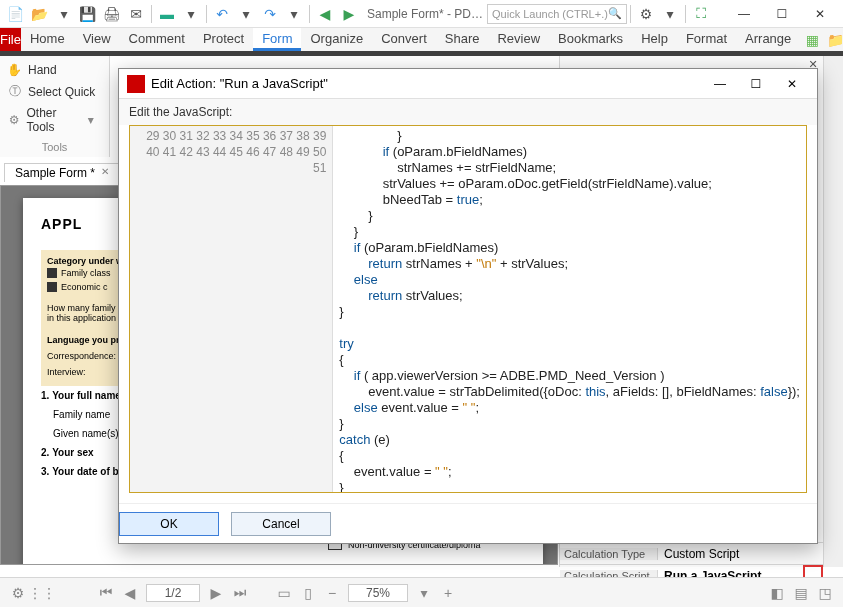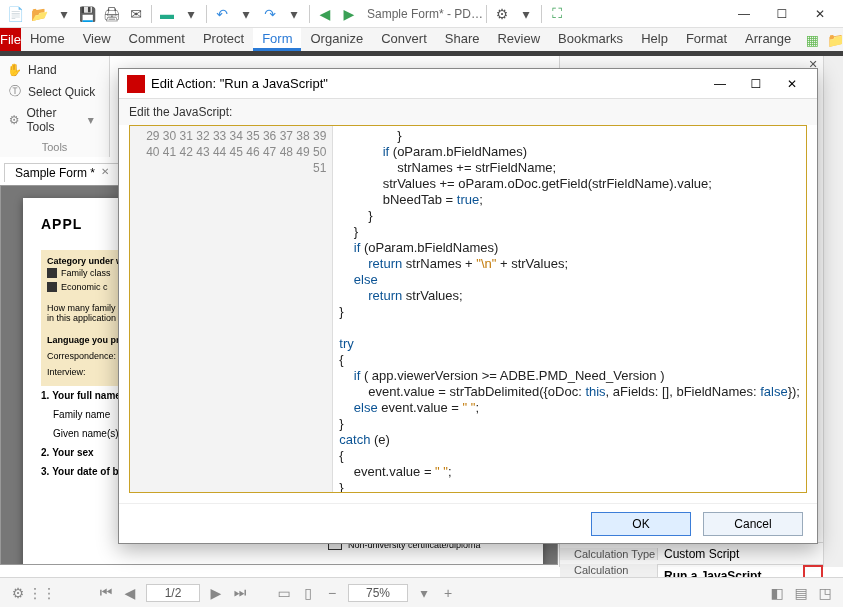--- a/index.html
+++ b/index.html
@@ -44,21 +44,21 @@
 .numline { font-size:10px; padding:4px 0; }
 .numline b { font-weight:bold; }
 .cert-row { position:absolute; left:328px; top:540px; font-size:9px; display:flex;align-items:center;gap:6px;}
 .cert-row .box{width:14px;height:10px;border:1px solid #333;background:#eee;}
 
 
 .rsidebar { position:absolute; right:20px; top:56px; width:264px; bottom:40px; border-left:1px solid #d6d6d6; background:#fafafa; }
 .rsidebar .xclose { position:absolute; right:2px; top:2px; cursor:pointer; font-size:11px; color:#555; width:16px; text-align:center; }
 .prop-table { margin-top:486px; font-size:12px; }
 .prop-row { display:flex; border-top:1px solid #d6d6d6; height:22px; align-items:center; }
-.prop-label { width:98px; padding-left:14px; color:#555; background:#f0f0f0; border-right:1px solid #d6d6d6; font-size:11px; }
+.prop-label { width:98px; padding-left:4px; color:#555; background:#f0f0f0; border-right:1px solid #d6d6d6; font-size:11px; }
 .prop-val { flex:1; padding-left:6px; font-size:12px; }
 .prop-row.hl .prop-val { font-weight:bold; }
 .prop-row.hl .dots { width:20px; border:2px solid #d33; height:22px; display:flex; align-items:center; justify-content:center; font-size:12px; cursor:pointer; }
 
 
 .vstrip { position:absolute; right:0; top:56px; width:20px; bottom:40px; background:#efefef; border-left:1px solid #d6d6d6; }
 
 
 .status { position:absolute; left:0; right:0; bottom:0; height:30px; background:#f5f5f5; border-top:1px solid #d6d6d6; display:flex; align-items:center; padding:0 6px; font-size:12px; color:#555; }
 .status .sicon { width:24px; height:24px; display:flex; align-items:center; justify-content:center; font-size:14px; color:#888; cursor:pointer; }
@@ -72,21 +72,21 @@
 .dlg-title .dicon { width:18px; height:18px; margin-right:6px; background:#c00; }
 .dlg-title .winbtns { margin-left:auto; display:flex; gap:2px; }
 .dlg-title .wb { width:34px; height:22px; display:flex; align-items:center; justify-content:center; font-size:12px; cursor:pointer; }
 .dlg-label { padding:6px 10px; font-size:12px; background:#f8f8f8; color:#333; }
 .code-area { flex:1; margin:0 10px 10px 10px; border:1px solid #c9a227; display:flex; font-family:Consolas,monospace; font-size:13px; overflow:hidden; background:#fff; }
 .gutter { background:#f3f3f3; color:#8a8a8a; text-align:right; padding:2px 6px; border-right:1px solid #ddd; line-height:16px; font-size:12px; }
 .code { padding:2px 6px; line-height:16px; white-space:pre; color:#222; }
 .kw { color:#0b5394; }
 .str { color:#c27b0a; }
 .bool { color:#0b5394; }
-.dlg-btns { height:40px; display:flex; align-items:center; justify-content:flex-end; gap:12px; padding-right:14px; border-top:1px solid #eee; }
+.dlg-btns { height:40px; display:flex; align-items:center; justify-content:flex-start; gap:12px; padding-right:14px; border-top:1px solid #eee; }
 .btn { width:100px; height:24px; border:1px solid #9ab; background:#eef4fb; font-size:12px; cursor:pointer; }
 .btn.default { border:1px solid #3b7dd8; background:#dfeeff; }
 </style>
 </head>
 <body>
 
 <div class="titlebar">
   <div class="tb-icon">📄</div>
   <div class="tb-icon" style="color:#d9a400">📂</div>
   <div class="tb-icon">▾</div>
@@ -98,20 +98,24 @@
   <div class="tb-icon">▾</div>
   <div class="tb-sep"></div>
   <div class="tb-icon" style="color:#3a8de0">↶</div>
   <div class="tb-icon">▾</div>
   <div class="tb-icon" style="color:#3a8de0">↷</div>
   <div class="tb-icon">▾</div>
   <div class="tb-sep"></div>
   <div class="tb-icon" style="color:#3aa055">◀</div>
   <div class="tb-icon" style="color:#3aa055">▶</div>
   <span class="tb-title">Sample Form* - PD…</span>
+  <div class="tb-search">
+    <span>Quick Launch (CTRL+.)</span>
+    <span>🔍</span>
+  </div>
   <div class="tb-sep"></div>
   <div class="tb-icon">⚙</div>
   <div class="tb-icon">▾</div>
   <div class="tb-sep"></div>
   <div class="tb-icon" style="color:#3aa055">⛶</div>
   <div class="tb-right">
     <div class="tb-win">—</div>
     <div class="tb-win">☐</div>
     <div class="tb-win">✕</div>
   </div>

